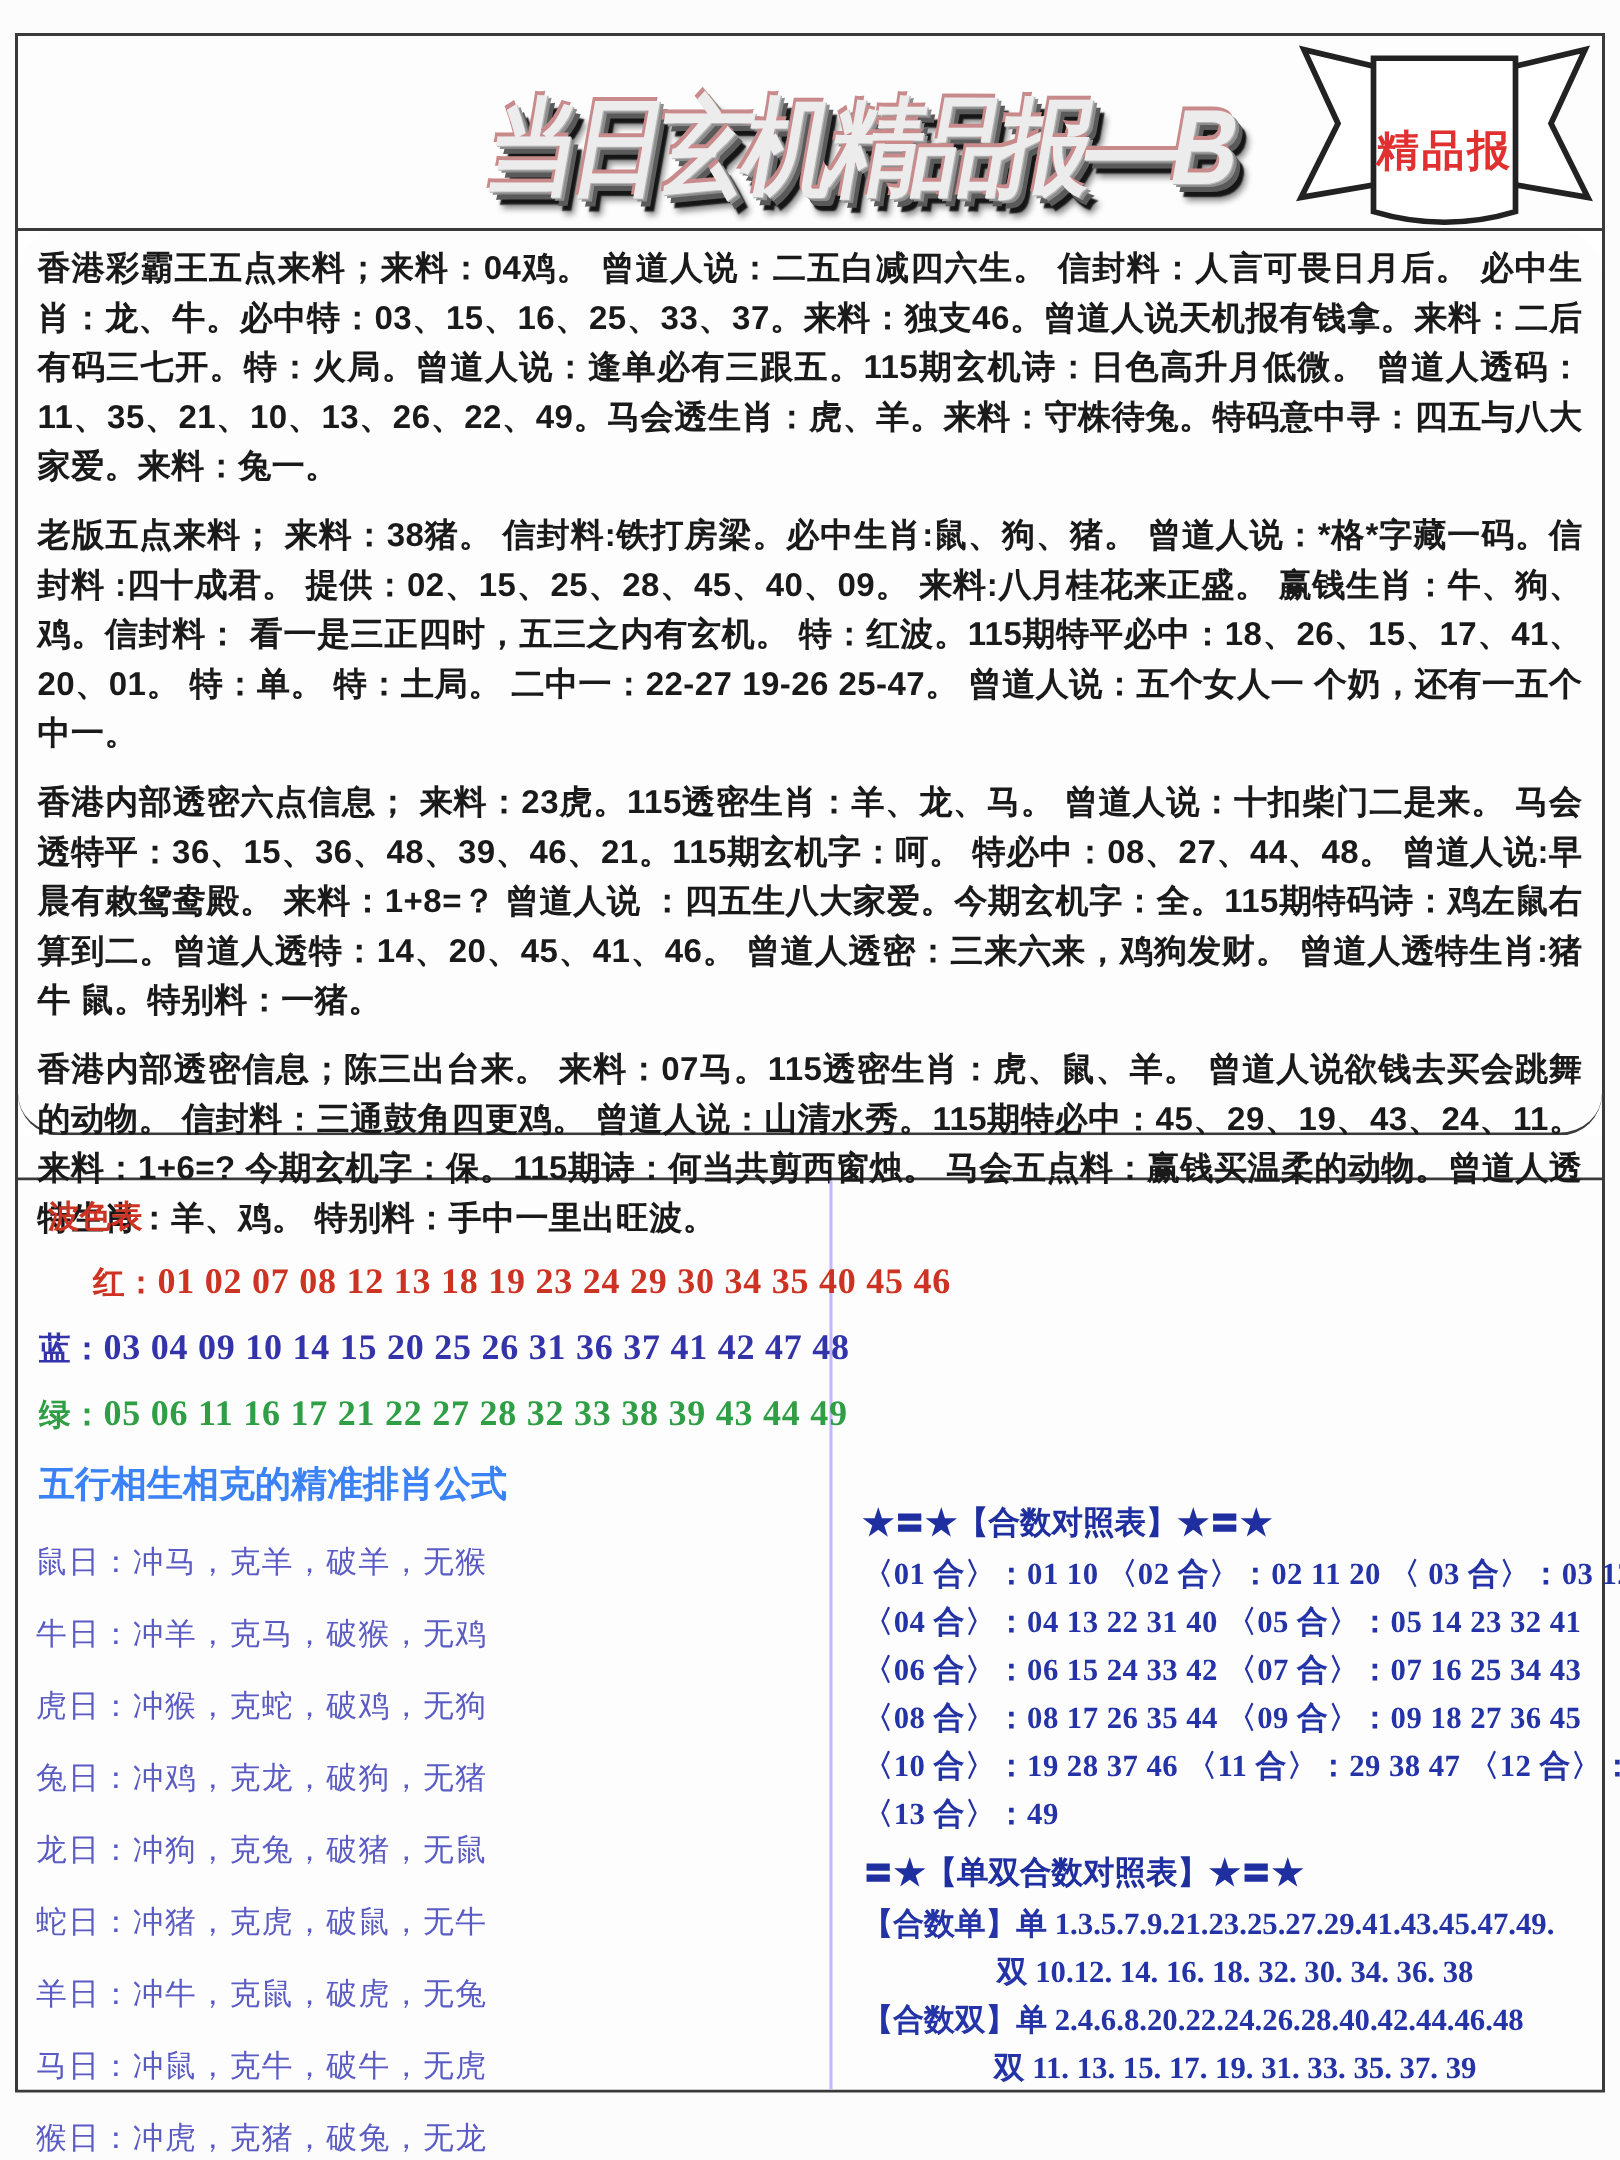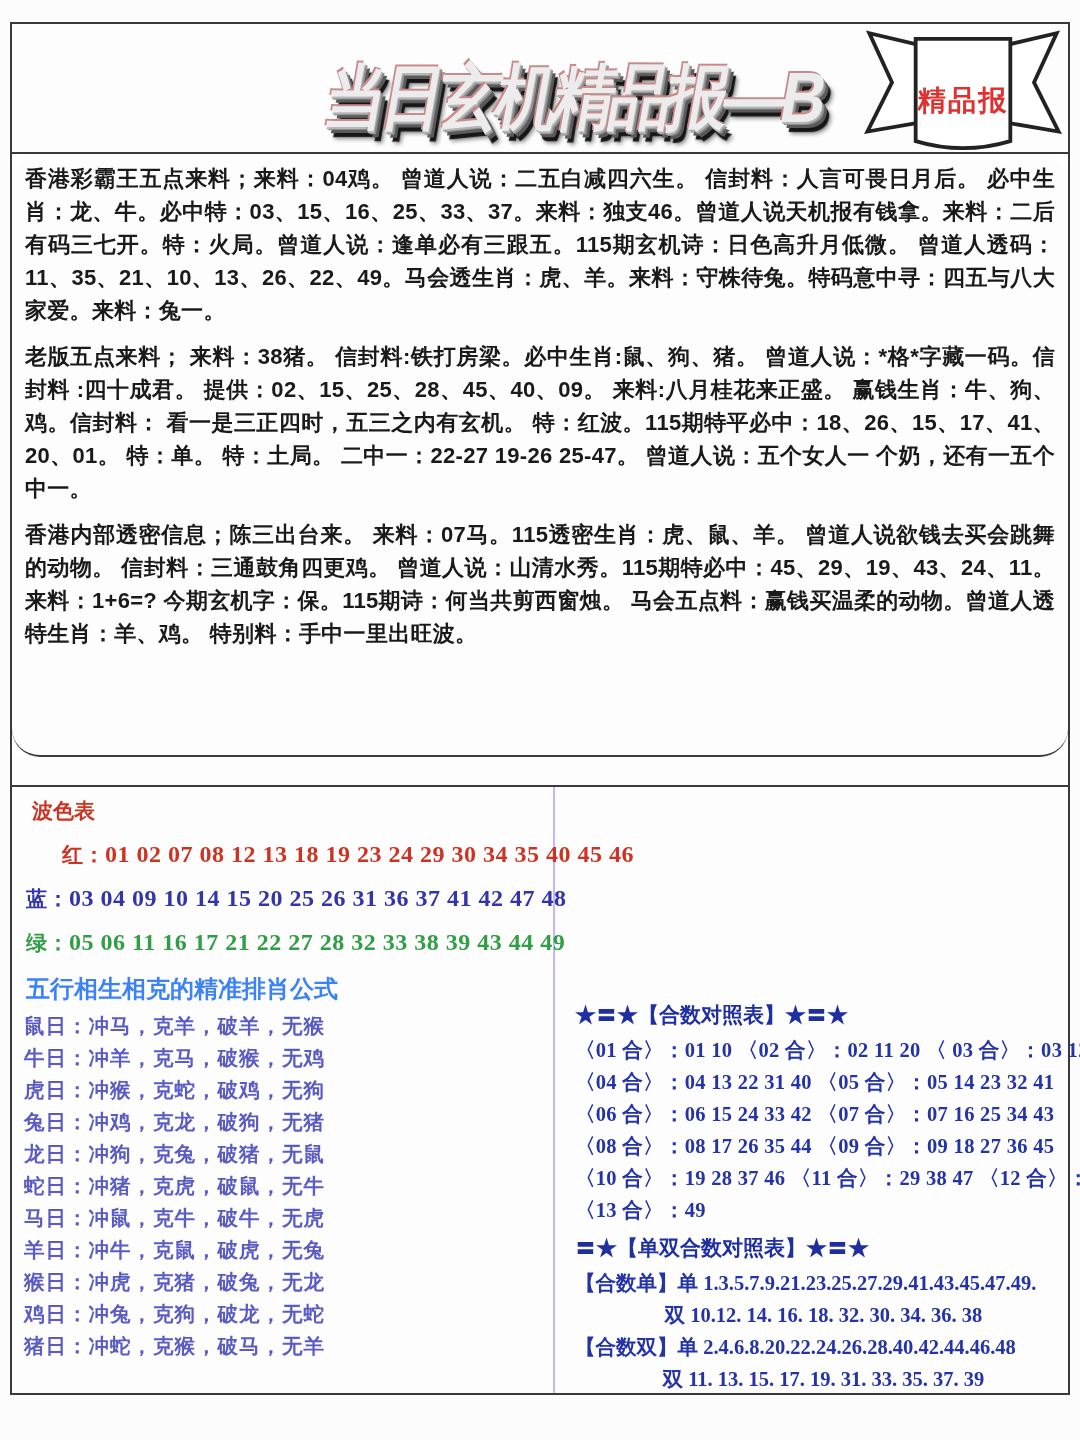--- a/index.html
+++ b/index.html
@@ -66,22 +66,22 @@
     margin:16px 0 0 2px;letter-spacing:.5px;white-space:nowrap;
   }
   .row-red{color:#cc3322;margin-left:38px;}
   .row-blue{color:#3333aa;text-align:center;}
   .row-green{color:#2f9e44;}
   .bose-row .lbl{font-family:"Liberation Sans",sans-serif;font-size:21px;font-weight:bold;}
   .wuxing-heading{
     color:#3b82f6;font-weight:bold;font-size:24px;margin:16px 12px 0 2px;
   }
   .formula-line{
-    color:#5b5bc4;font-weight:bold;font-size:20.5px;
-    margin-top:10px;line-height:22px;letter-spacing:1px;white-space:nowrap;
+    color:#5b5bc4;font-weight:normal;font-size:20.5px;
+    margin-top:26px;line-height:22px;letter-spacing:1px;white-space:nowrap;
   }
   .hesu-heading{
     color:#1f2fa0;font-weight:bold;font-size:21px;margin:0 0 2px 0;white-space:nowrap;
   }
   .hesu-line{
     font-family:"Liberation Serif",serif;color:#2433a6;font-weight:600;
     font-size:20.5px;margin-top:11px;line-height:21px;white-space:nowrap;letter-spacing:.3px;
   }
   .ds-heading{
     color:#1f2fa0;font-weight:bold;font-size:21px;margin-top:13px;white-space:nowrap;
@@ -107,20 +107,21 @@
         <polygon points="155,24 136,32 155,46" fill="#9a9a9a" stroke="#222222" stroke-width="2"></polygon>
         <path d="M55,22 L155,22 L155,130 Q105,145 55,130 Z" fill="#ffffff" stroke="#222222" stroke-width="4"></path>
         <text x="105" y="97" text-anchor="middle">精品报</text>
       </svg>
     </div>
   </div>
 
   <div class="text-box">
     <p class="para">香港彩霸王五点来料；来料：04鸡。 曾道人说：二五白减四六生。 信封料：人言可畏日月后。 必中生肖：龙、牛。必中特：03、15、16、25、33、37。来料：独支46。曾道人说天机报有钱拿。来料：二后有码三七开。特：火局。曾道人说：逢单必有三跟五。115期玄机诗：日色高升月低微。 曾道人透码：11、35、21、10、13、26、22、49。马会透生肖：虎、羊。来料：守株待兔。特码意中寻：四五与八大家爱。来料：兔一。</p>
     <p class="para">老版五点来料； 来料：38猪。 信封料:铁打房梁。必中生肖:鼠、狗、猪。 曾道人说：*格*字藏一码。信封料 :四十成君。 提供：02、15、25、28、45、40、09。 来料:八月桂花来正盛。 赢钱生肖：牛、狗、鸡。信封料： 看一是三正四时，五三之内有玄机。 特：红波。115期特平必中：18、26、15、17、41、20、01。 特：单。 特：土局。 二中一：22-27 19-26 25-47。 曾道人说：五个女人一 个奶，还有一五个中一。</p>
+    <p class="para">香港内部透密六点信息； 来料：23虎。115透密生肖：羊、龙、马。 曾道人说：十扣柴门二是来。 马会透特平：36、15、36、48、39、46、21。115期玄机字：呵。 特必中：08、27、44、48。 曾道人说:早晨有敕鸳鸯殿。 来料：1+8=？ 曾道人说 ：四五生八大家爱。今期玄机字：全。115期特码诗：鸡左鼠右算到二。曾道人透特：14、20、45、41、46。 曾道人透密：三来六来，鸡狗发财。 曾道人透特生肖:猪 牛 鼠。特别料：一猪。</p>
     <p class="para">香港内部透密信息；陈三出台来。 来料：07马。115透密生肖：虎、鼠、羊。 曾道人说欲钱去买会跳舞的动物。 信封料：三通鼓角四更鸡。 曾道人说：山清水秀。115期特必中：45、29、19、43、24、11。来料：1+6=? 今期玄机字：保。115期诗：何当共剪西窗烛。 马会五点料：赢钱买温柔的动物。曾道人透特生肖：羊、鸡。 特别料：手中一里出旺波。</p>
   </div>
 
   <div class="strip"></div>
 
   <div class="bottom-box">
 
     <div class="col-left">
       <div class="bose-heading">波色表</div>
       <div class="bose-row row-red">
@@ -132,22 +133,22 @@
       <div class="bose-row row-green">
         <span class="lbl">绿：</span><span>05 06 11 16 17 21 22 27 28 32 33 38 39 43 44 49</span>
       </div>
       <div class="wuxing-heading">五行相生相克的精准排肖公式</div>
       <div class="formula-line">鼠日：冲马，克羊，破羊，无猴</div>
       <div class="formula-line">牛日：冲羊，克马，破猴，无鸡</div>
       <div class="formula-line">虎日：冲猴，克蛇，破鸡，无狗</div>
       <div class="formula-line">兔日：冲鸡，克龙，破狗，无猪</div>
       <div class="formula-line">龙日：冲狗，克兔，破猪，无鼠</div>
       <div class="formula-line">蛇日：冲猪，克虎，破鼠，无牛</div>
+      <div class="formula-line">羊日：冲牛，克鼠，破虎，无兔</div>
       <div class="formula-line">马日：冲鼠，克牛，破牛，无虎</div>
-      <div class="formula-line">羊日：冲牛，克鼠，破虎，无兔</div>
       <div class="formula-line">猴日：冲虎，克猪，破兔，无龙</div>
       <div class="formula-line">鸡日：冲兔，克狗，破龙，无蛇</div>
       <div class="formula-line">猪日：冲蛇，克猴，破马，无羊</div>
     </div>
 
     <div class="col-right">
       <div class="hesu-heading">★〓★【合数对照表】★〓★</div>
       <div class="hesu-line">〈01 合〉：01 10 〈02 合〉：02 11 20 〈 03 合〉：03 12 21 30</div>
       <div class="hesu-line">〈04 合〉：04 13 22 31 40 〈05 合〉：05 14 23 32 41</div>
       <div class="hesu-line">〈06 合〉：06 15 24 33 42 〈07 合〉：07 16 25 34 43</div>

